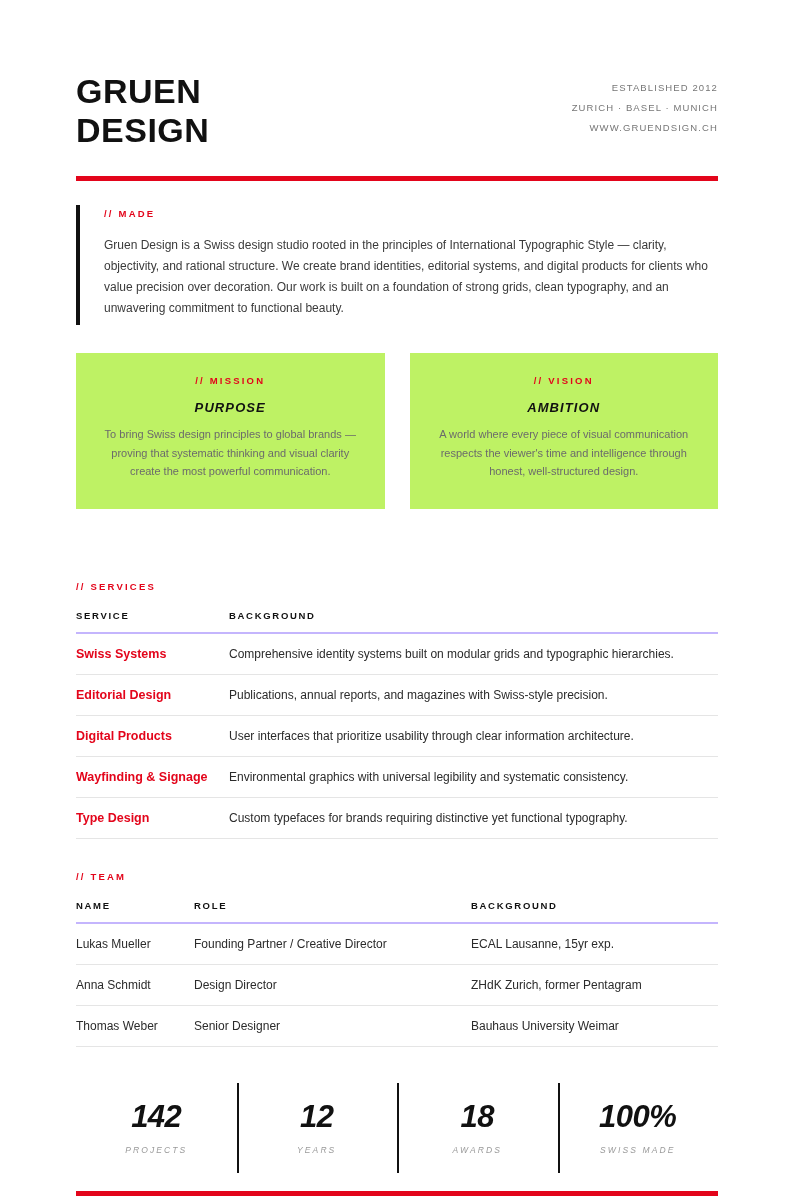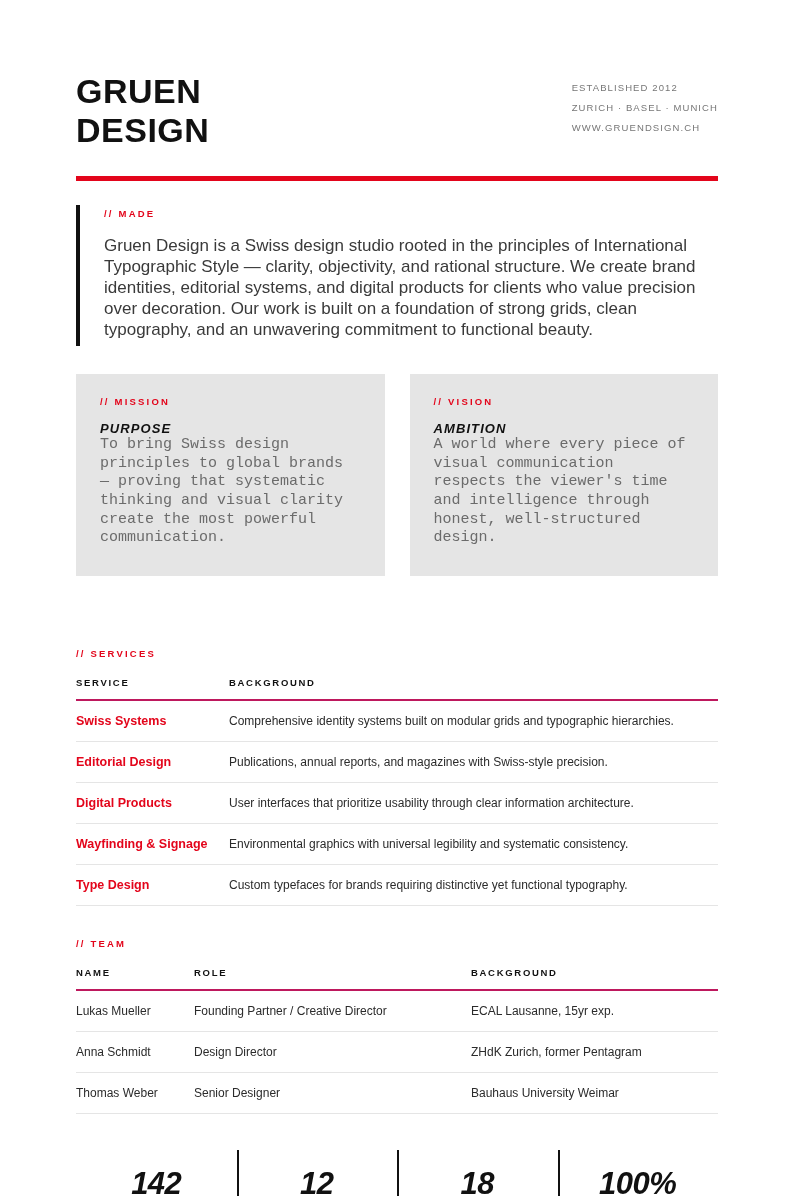--- a/index.html
+++ b/index.html
@@ -32,21 +32,21 @@
   .wordmark {
     font-size: 34px;
     font-weight: bold;
     letter-spacing: 0.5px;
     line-height: 1.15;
     color: #111111;
     margin: 0;
   }
   .wordmark .line2 { display: block; }
   .meta {
-    text-align: left;
+    text-align: right;
     padding-top: 6px;
   }
   .meta div {
     font-size: 9.5px;
     letter-spacing: 1.1px;
     color: #767676;
     line-height: 20px;
     white-space: nowrap;
   }
   .rule-red {
@@ -66,71 +66,71 @@
 
   
   .about {
     margin-top: 24px;
     border-left: 4px solid #111111;
     padding-left: 24px;
     padding-top: 3px;
     padding-bottom: 6px;
   }
   .about-body {
-    font-size: 17px;
+    font-size: 12px;
     line-height: 21px;
     color: #3a3a3a;
     margin: 16px 0 0 0;
   }
 
   
   .cards {
     display: flex;
     gap: 25px;
     margin-top: 28px;
   }
   .card {
     flex: 1;
-    background: #e5e5e5;
+    background: #bef264;
     box-sizing: border-box;
     padding: 22px 24px 28px 24px;
+    text-align: center;
   }
   .card-title {
     font-size: 13px;
     font-weight: bold;
     letter-spacing: 1.1px;
     color: #111111;
     margin: 14px 0 0 0;
     font-style: italic;
   }
   .card-body {
-    font-size: 15px;
+    font-size: 11px;
     line-height: 18.6px;
     color: #6b6b6b;
-    margin: 0 0 0 0;
-    font-family: Liberation Mono, monospace;
+    margin: 10px 0 0 0;
   }
 
   
   .section { margin-top: 72px; }
   .section.team { margin-top: 32px; }
   .tbl {
     width: 100%;
     border-collapse: collapse;
     margin-top: 18px;
     table-layout: fixed;
   }
   .tbl th {
     text-align: left;
     font-size: 9.5px;
     font-weight: bold;
     letter-spacing: 1.7px;
     color: #111111;
     padding: 0 0 11px 0;
-    border-bottom: 2px solid #be185d;
+    border-bottom: 2px solid #c4b5fd;
   }
   .tbl td {
     font-size: 12px;
     color: #2b2b2b;
     padding: 13px 0 13px 0;
     border-bottom: 1px solid #e5e5e5;
     vertical-align: top;
   }
   .tbl td.svc {
     font-weight: bold;

